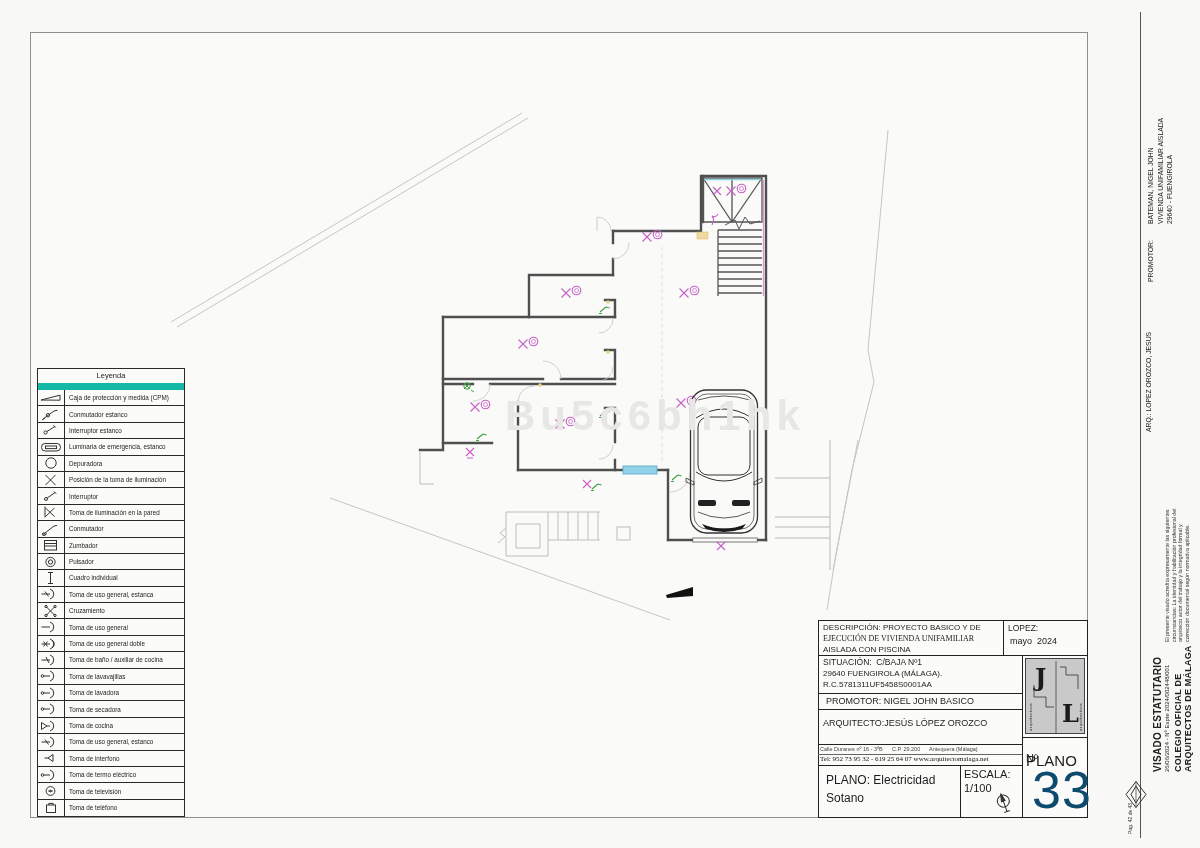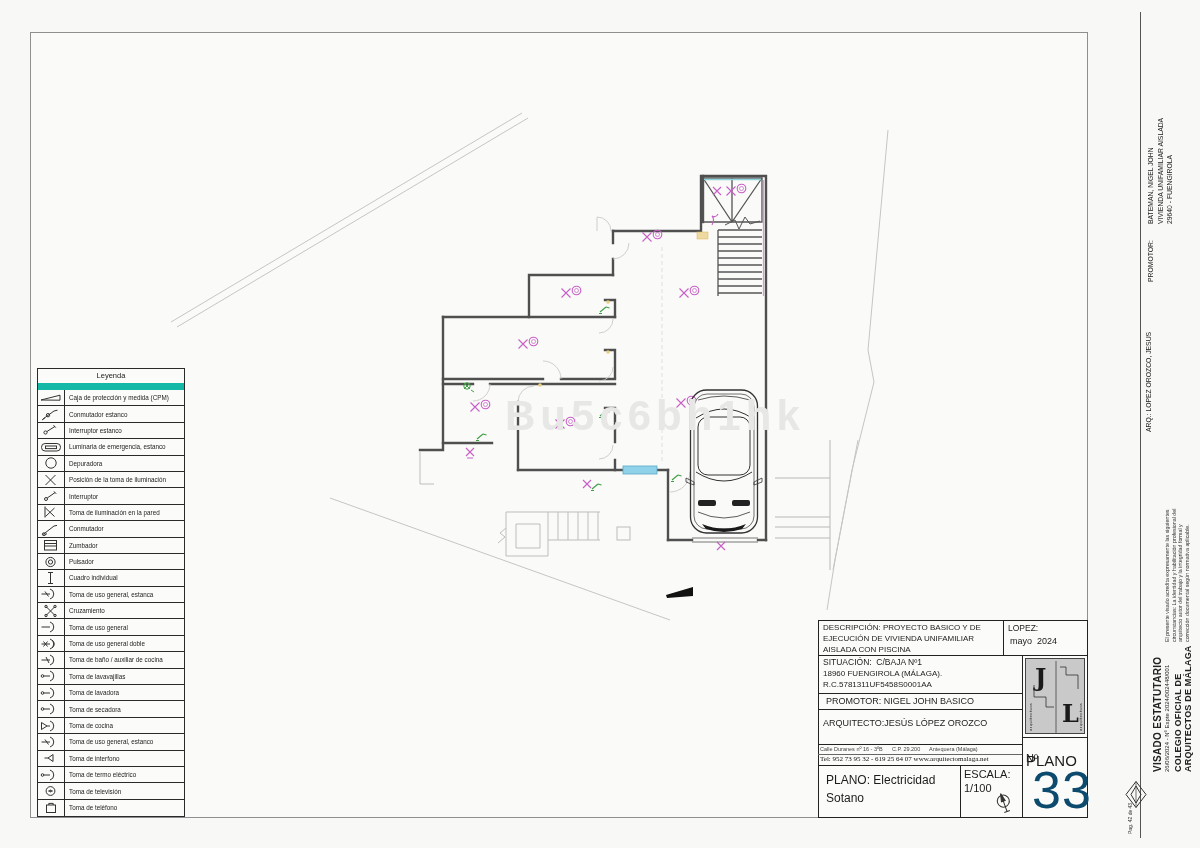--- a/index.html
+++ b/index.html
@@ -459,26 +459,26 @@
 <div class="tb-line" style="left:1022px;top:655px;width:1px;height:163px;"></div>
 <div class="tb-line" style="left:818px;top:693px;width:204px;height:1px;"></div>
 <div class="tb-line" style="left:818px;top:709px;width:204px;height:1px;"></div>
 <div class="tb-line" style="left:818px;top:744px;width:204px;height:1px;"></div>
 <div class="tb-line" style="left:818px;top:754px;width:204px;height:1px;background:#666;"></div>
 <div class="tb-line" style="left:818px;top:765px;width:204px;height:1px;"></div>
 <div class="tb-line" style="left:960px;top:765px;width:1px;height:53px;"></div>
 <div class="tb-line" style="left:1022px;top:737px;width:66px;height:1px;"></div>
 
 <div class="tb-text" style="left:823px;top:623px;font-size:8px;">DESCRIPCIÓN: PROYECTO BASICO Y DE</div>
-<div class="tb-text" style="left:823px;top:634px;font-size:8px;">EJECUCIÓN DE VIVIENDA UNIFAMILIAR</div>
+<div class="tb-text" style="left:823px;top:634px;font-size:8px;font-family:Liberation Serif, serif;">EJECUCIÓN DE VIVIENDA UNIFAMILIAR</div>
 <div class="tb-text" style="left:823px;top:645px;font-size:8px;">AISLADA CON PISCINA</div>
 <div class="tb-text" style="left:1008px;top:623px;font-size:8.5px;">LOPEZ:</div>
 <div class="tb-text" style="left:1010px;top:636px;font-size:9px;">mayo  2024</div>
 <div class="tb-text" style="left:823px;top:657px;font-size:8.5px;">SITUACIÓN:  C/BAJA Nº1</div>
-<div class="tb-text" style="left:823px;top:669px;font-size:8px;">18960 FUENGIROLA (MÁLAGA).</div>
+<div class="tb-text" style="left:823px;top:669px;font-size:8px;">29640 FUENGIROLA (MÁLAGA).</div>
 <div class="tb-text" style="left:823px;top:680px;font-size:8px;">R.C.5781311UF5458S0001AA</div>
 <div class="tb-text" style="left:826px;top:696px;font-size:9px;">PROMOTOR: NIGEL JOHN BASICO</div>
 <div class="tb-text" style="left:823px;top:718px;font-size:9px;">ARQUITECTO:JESÚS LÓPEZ OROZCO</div>
 <div class="tb-text" style="left:820px;top:746px;font-size:5.5px;color:#444;">Calle Duranes nº 16 - 3ºB      C.P. 29.200      Antequera (Málaga)</div>
 <div class="tb-text" style="left:820px;top:755px;font-size:7px;font-family:'Liberation Serif',serif;color:#111;">Tel: 952 73 95 32 - 619 25 64 07 www.arquitectomalaga.net</div>
 <div class="tb-text" style="left:826px;top:773px;font-size:12px;">PLANO: Electricidad</div>
 <div class="tb-text" style="left:826px;top:791px;font-size:12px;">Sotano</div>
 <div class="tb-text" style="left:964px;top:768px;font-size:11px;">ESCALA:</div>
 <div class="tb-text" style="left:964px;top:782px;font-size:11px;">1/100</div>
 <svg style="position:absolute;left:993px;top:790px;z-index:8;" width="22" height="26" viewBox="0 0 22 26">

